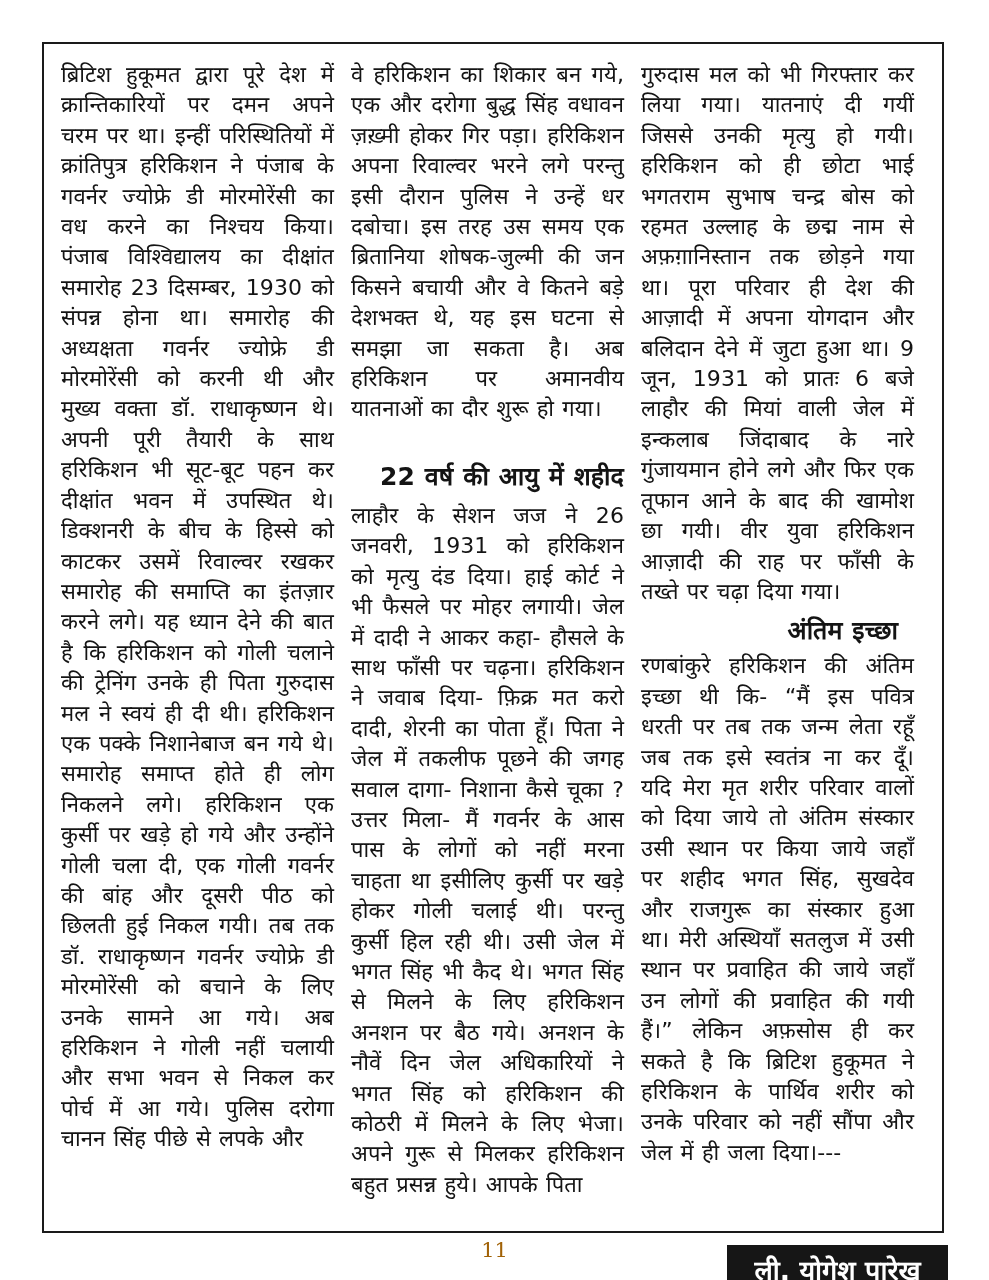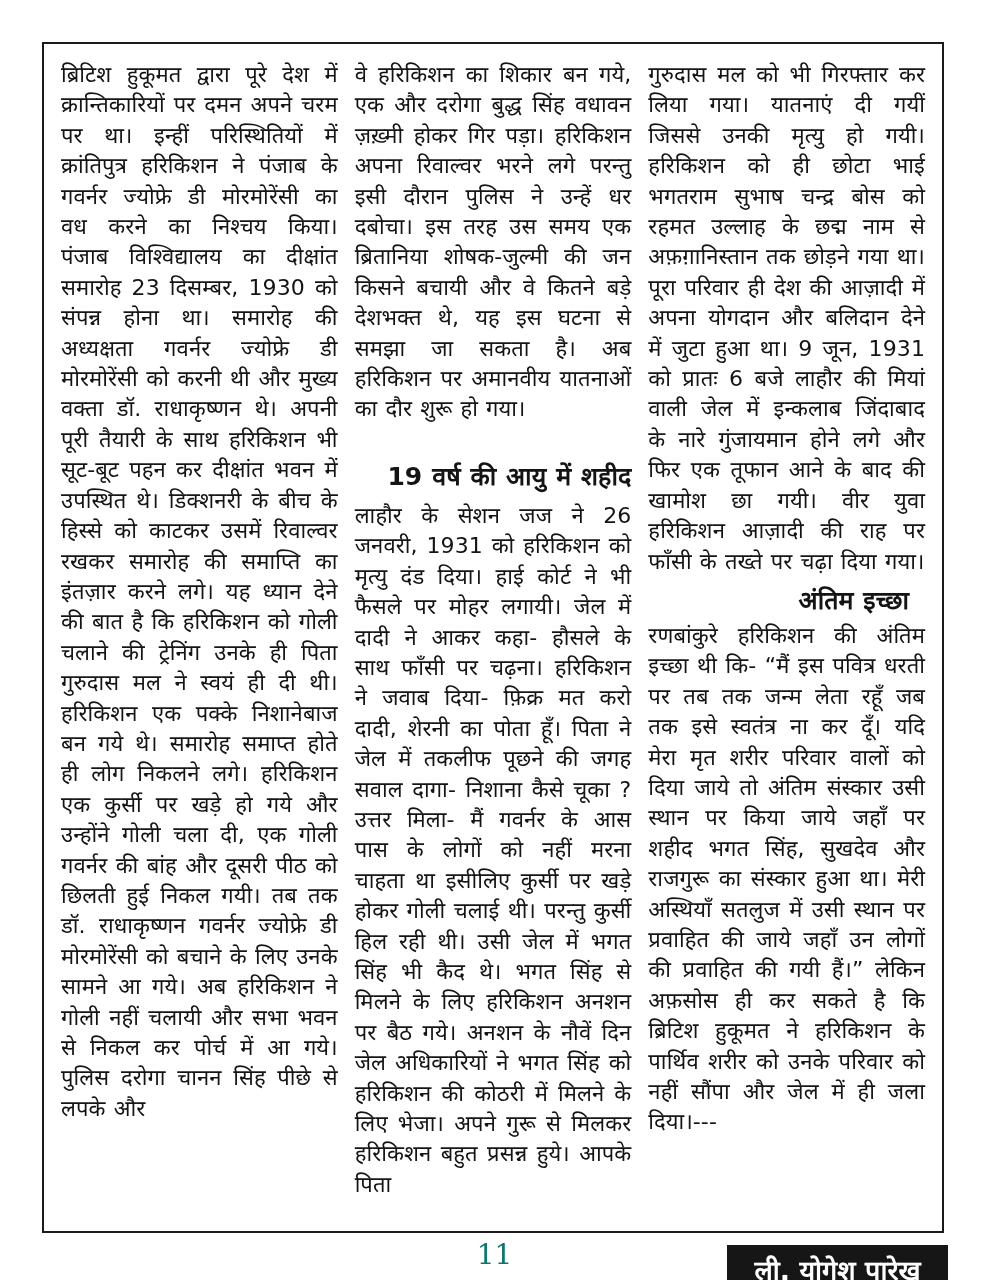--- a/index.html
+++ b/index.html
@@ -27,21 +27,21 @@
     background: #ffffff;
   }
   .columns {
     position: absolute;
     left: 0;
     top: 0;
     right: 0;
     bottom: 0;
     display: flex;
     gap: 17px;
-    padding: 16px 17px 10px 17px;
+    padding: 16px 28px 10px 17px;
     box-sizing: border-box;
   }
   .col {
     flex: 1 1 0;
     min-width: 0;
     text-align: justify;
     font-size: 22px;
     line-height: 30.4px;
     letter-spacing: 0.1px;
     word-spacing: 1px;
@@ -73,40 +73,40 @@
     z-index: 3;
     white-space: nowrap;
   }
   .page-number {
     position: absolute;
     left: 0;
     right: 0;
     top: 1238px;
     text-align: center;
     font-family: "DejaVu Serif", serif;
-    font-size: 28px;
-    color: #0f766e;
+    font-size: 21px;
+    color: #a16207;
     z-index: 2;
   }
 </style>
 </head>
 <body>
 
 <div class="sheet">
 
   <div class="frame">
     <div class="columns">
 
       <div class="col">
         <p class="para">ब्रिटिश हुकूमत द्वारा पूरे देश में क्रान्तिकारियों पर दमन अपने चरम पर था। इन्हीं परिस्थितियों में क्रांतिपुत्र हरिकिशन ने पंजाब के गवर्नर ज्योफ्रे डी मोरमोरेंसी का वध करने का निश्चय किया। पंजाब विश्विद्यालय का दीक्षांत समारोह 23 दिसम्बर, 1930 को संपन्न होना था। समारोह की अध्यक्षता गवर्नर ज्योफ्रे डी मोरमोरेंसी को करनी थी और मुख्य वक्ता डॉ. राधाकृष्णन थे। अपनी पूरी तैयारी के साथ हरिकिशन भी सूट-बूट पहन कर दीक्षांत भवन में उपस्थित थे। डिक्शनरी के बीच के हिस्से को काटकर उसमें रिवाल्वर रखकर समारोह की समाप्ति का इंतज़ार करने लगे। यह ध्यान देने की बात है कि हरिकिशन को गोली चलाने की ट्रेनिंग उनके ही पिता गुरुदास मल ने स्वयं ही दी थी। हरिकिशन एक पक्के निशानेबाज बन गये थे। समारोह समाप्त होते ही लोग निकलने लगे। हरिकिशन एक कुर्सी पर खड़े हो गये और उन्होंने गोली चला दी, एक गोली गवर्नर की बांह और दूसरी पीठ को छिलती हुई निकल गयी। तब तक डॉ. राधाकृष्णन गवर्नर ज्योफ्रे डी मोरमोरेंसी को बचाने के लिए उनके सामने आ गये। अब हरिकिशन ने गोली नहीं चलायी और सभा भवन से निकल कर पोर्च में आ गये। पुलिस दरोगा चानन सिंह पीछे से लपके और</p>
       </div>
 
       <div class="col">
         <p class="para">वे हरिकिशन का शिकार बन गये, एक और दरोगा बुद्ध सिंह वधावन ज़ख़्मी होकर गिर पड़ा। हरिकिशन अपना रिवाल्वर भरने लगे परन्तु इसी दौरान पुलिस ने उन्हें धर दबोचा। इस तरह उस समय एक ब्रितानिया शोषक-जुल्मी की जन किसने बचायी और वे कितने बड़े देशभक्त थे, यह इस घटना से समझा जा सकता है। अब हरिकिशन पर अमानवीय यातनाओं का दौर शुरू हो गया।</p>
-        <h2 class="heading">19 वर्ष की आयु में शहीद</h2>
+        <h2 class="heading">22 वर्ष की आयु में शहीद</h2>
         <p class="para">लाहौर के सेशन जज ने 26 जनवरी, 1931 को हरिकिशन को मृत्यु दंड दिया। हाई कोर्ट ने भी फैसले पर मोहर लगायी। जेल में दादी ने आकर कहा- हौसले के साथ फाँसी पर चढ़ना। हरिकिशन ने जवाब दिया- फ़िक्र मत करो दादी, शेरनी का पोता हूँ। पिता ने जेल में तकलीफ पूछने की जगह सवाल दागा- निशाना कैसे चूका ? उत्तर मिला- मैं गवर्नर के आस पास के लोगों को नहीं मरना चाहता था इसीलिए कुर्सी पर खड़े होकर गोली चलाई थी। परन्तु कुर्सी हिल रही थी। उसी जेल में भगत सिंह भी कैद थे। भगत सिंह से मिलने के लिए हरिकिशन अनशन पर बैठ गये। अनशन के नौवें दिन जेल अधिकारियों ने भगत सिंह को हरिकिशन की कोठरी में मिलने के लिए भेजा। अपने गुरू से मिलकर हरिकिशन बहुत प्रसन्न हुये। आपके पिता</p>
       </div>
 
       <div class="col">
         <p class="para">गुरुदास मल को भी गिरफ्तार कर लिया गया। यातनाएं दी गयीं जिससे उनकी मृत्यु हो गयी। हरिकिशन को ही छोटा भाई भगतराम सुभाष चन्द्र बोस को रहमत उल्लाह के छद्म नाम से अफ़ग़ानिस्तान तक छोड़ने गया था। पूरा परिवार ही देश की आज़ादी में अपना योगदान और बलिदान देने में जुटा हुआ था। 9 जून, 1931 को प्रातः 6 बजे लाहौर की मियां वाली जेल में इन्कलाब जिंदाबाद के नारे गुंजायमान होने लगे और फिर एक तूफान आने के बाद की खामोश छा गयी। वीर युवा हरिकिशन आज़ादी की राह पर फाँसी के तख्ते पर चढ़ा दिया गया।</p>
         <h2 class="heading tight">अंतिम इच्छा</h2>
         <p class="para">रणबांकुरे हरिकिशन की अंतिम इच्छा थी कि- “मैं इस पवित्र धरती पर तब तक जन्म लेता रहूँ जब तक इसे स्वतंत्र ना कर दूँ। यदि मेरा मृत शरीर परिवार वालों को दिया जाये तो अंतिम संस्कार उसी स्थान पर किया जाये जहाँ पर शहीद भगत सिंह, सुखदेव और राजगुरू का संस्कार हुआ था। मेरी अस्थियाँ सतलुज में उसी स्थान पर प्रवाहित की जाये जहाँ उन लोगों की प्रवाहित की गयी हैं।” लेकिन अफ़सोस ही कर सकते है कि ब्रिटिश हुकूमत ने हरिकिशन के पार्थिव शरीर को उनके परिवार को नहीं सौंपा और जेल में ही जला दिया।---</p>
       </div>
 
     </div>

